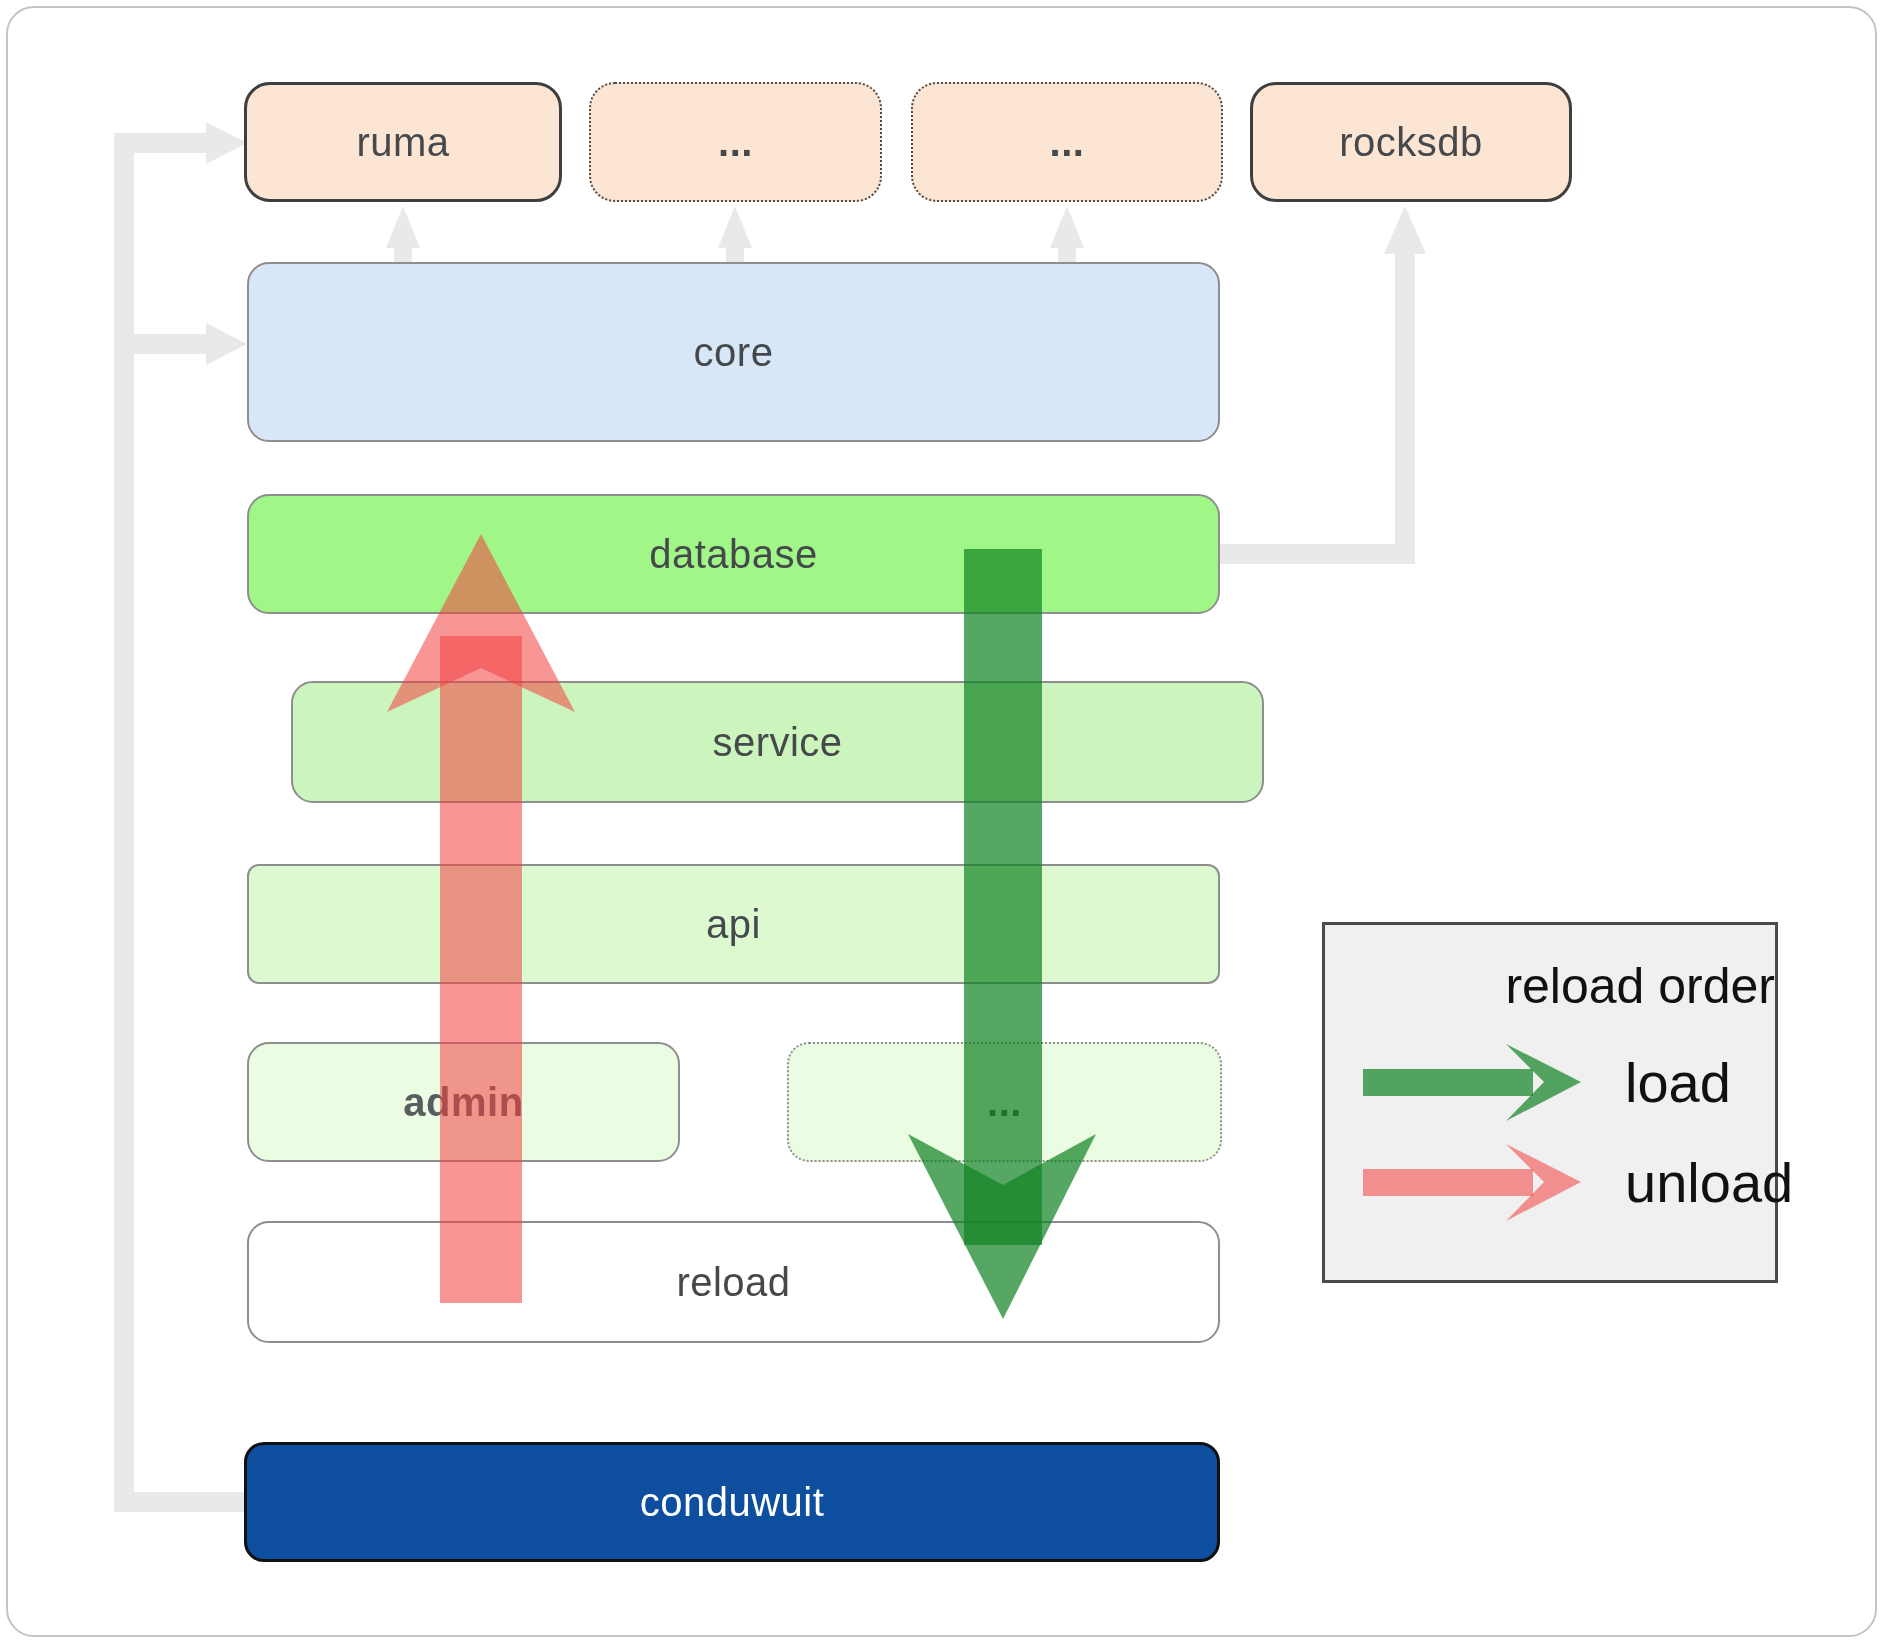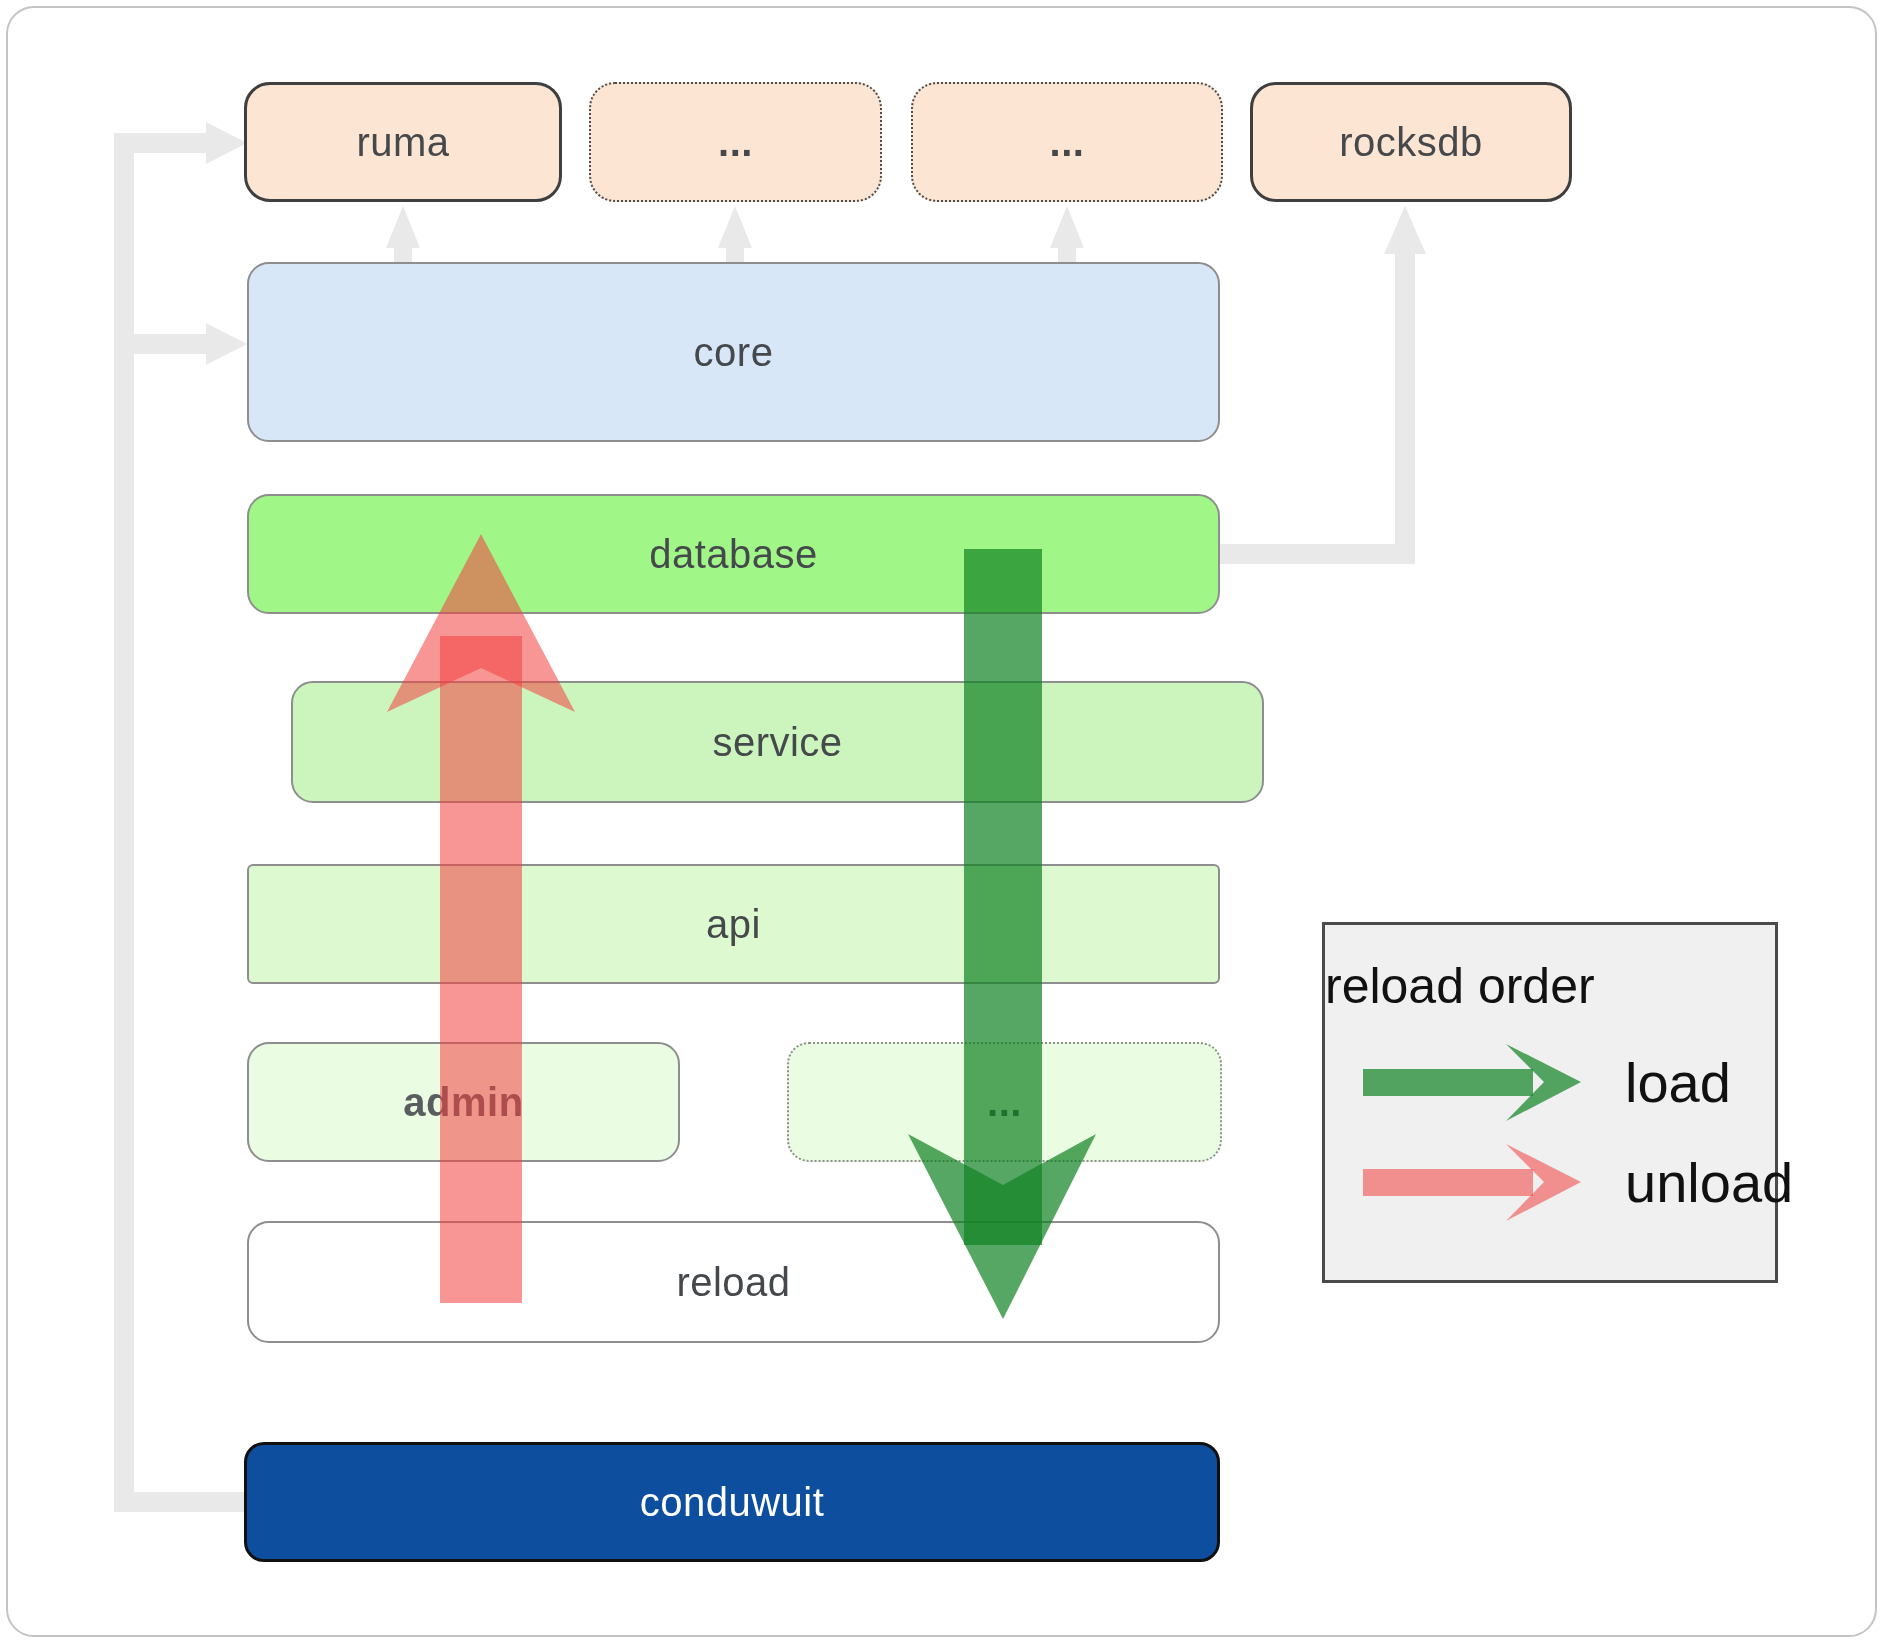--- a/index.html
+++ b/index.html
@@ -24,33 +24,33 @@
     z-index:2;letter-spacing:0.5px;
   }
   .node.dots{font-weight:bold;font-size:40px;}
   #box-ruma    {left:244px;top:82px;width:318px;height:120px;background:var(--peach-fill);border:3px solid var(--strong-border);border-radius:26px;}
   #box-dots1   {left:589px;top:82px;width:293px;height:120px;background:var(--peach-fill);border:2px dotted var(--dotted-border);border-radius:26px;}
   #box-dots2   {left:911px;top:82px;width:312px;height:120px;background:var(--peach-fill);border:2px dotted var(--dotted-border);border-radius:26px;}
   #box-rocksdb {left:1250px;top:82px;width:322px;height:120px;background:var(--peach-fill);border:3px solid var(--strong-border);border-radius:26px;}
   #box-core    {left:247px;top:262px;width:973px;height:180px;background:var(--core-fill);border:2px solid var(--box-border);border-radius:22px;}
   #box-database{left:247px;top:494px;width:973px;height:120px;background:var(--database-fill);border:2px solid var(--box-border);border-radius:22px;}
   #box-service {left:247px;top:681px;width:973px;height:122px;background:var(--service-fill);border:2px solid var(--box-border);border-radius:22px;margin-left:44px;}
-  #box-api     {left:247px;top:864px;width:973px;height:120px;background:var(--api-fill);border:2px solid var(--box-border);border-radius:6px;}
+  #box-api     {left:247px;top:864px;width:973px;height:120px;background:var(--api-fill);border:2px solid var(--box-border);border-radius:12px;}
   #box-admin   {left:247px;top:1042px;width:433px;height:120px;background:var(--faint-fill);border:2px solid var(--box-border);border-radius:22px;color:var(--admin-label-color);font-weight:bold;}
   #box-dots3   {left:787px;top:1042px;width:435px;height:120px;background:var(--faint-fill);border:2px dotted var(--box-border);border-radius:22px;}
   #box-router  {left:247px;top:1221px;width:973px;height:122px;background:var(--router-fill);border:2px solid var(--box-border);border-radius:22px;}
   #box-conduwuit{left:244px;top:1442px;width:976px;height:120px;background:var(--conduwuit-fill);border:3px solid var(--conduwuit-border);border-radius:20px;color:var(--conduwuit-label-color);}
   
   .legend{
     position:absolute;left:1322px;top:922px;width:456px;height:361px;
     background:var(--legend-bg);border:3px solid var(--legend-border);
     box-sizing:border-box;z-index:2;
   }
   .legend-title{
-    position:absolute;top:32px;left:0;width:100%;text-align:left;
+    position:absolute;top:32px;left:0;width:100%;text-align:right;
     font-size:50px;color:var(--legend-text);
   }
   .legend-arrow{position:absolute;left:30px;width:270px;height:100px;}
   #legend-arrow-load{top:108px;}
   #legend-arrow-unload{top:208px;}
   .legend-label{
     position:absolute;left:300px;font-size:56px;color:var(--legend-text);line-height:52px;
   }
   #legend-label-load{top:132px;}
   #legend-label-unload{top:232px;}

